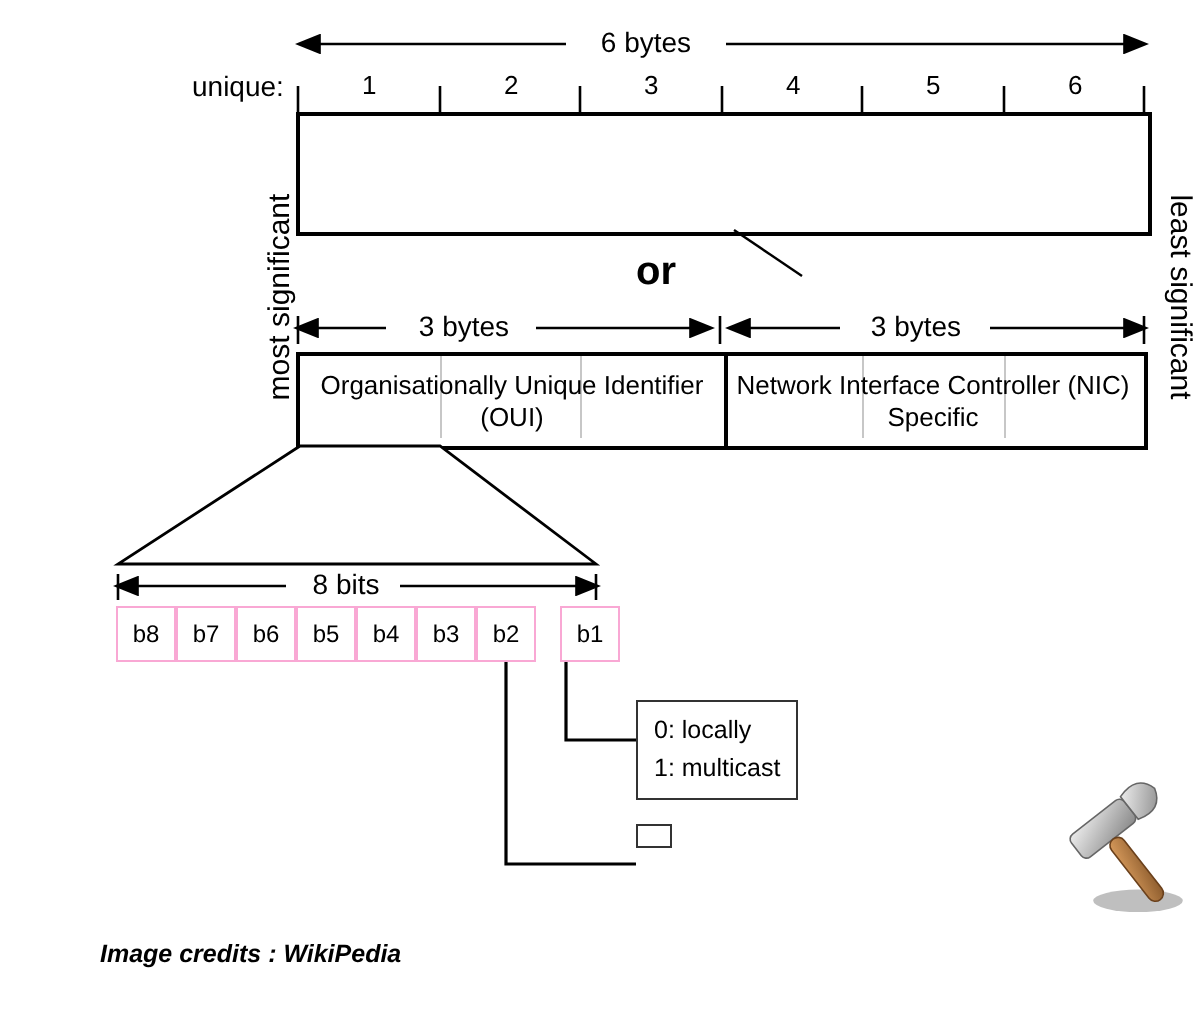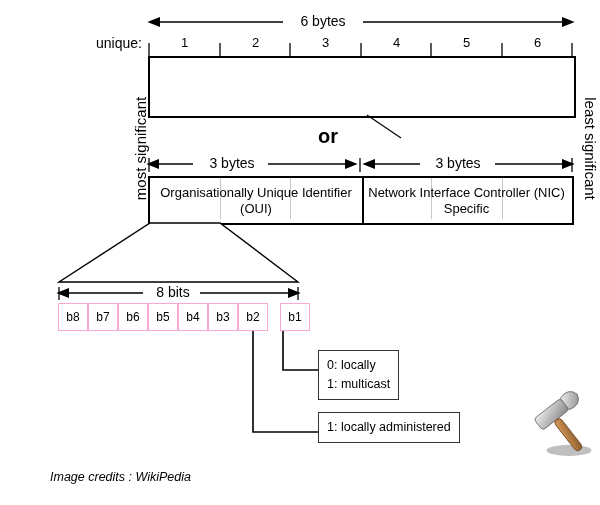--- a/index.html
+++ b/index.html
@@ -66,20 +66,21 @@
   .meaning-box {
     border: 1px solid #333;
     background: #fff;
     padding: 5px 8px;
     font-size: 12.5px;
     line-height: 1.5;
   }
   .credits {
     font-size: 12.5px;
     font-style: italic;
+    font-weight: bold;
   }
   svg { overflow: visible; }
 </style>
 </head>
 <body>
 
 <div class="canvas">
 
   <svg class="abs" style="left:0;top:0" width="600" height="40">
     <defs>
@@ -172,21 +173,20 @@
     <path d="M258,331 L258,370 L293,370" fill="none" stroke="#000" stroke-width="1.6"></path>
 
     <path d="M228,331 L228,432 L293,432" fill="none" stroke="#000" stroke-width="1.6"></path>
   </svg>
 
   <div class="abs meaning-box" style="left:293px;top:350px">
     <div>0: locally</div>
     <div>1: multicast</div>
   </div>
   <div class="abs meaning-box" style="left:293px;top:412px">
-    <div>1: locally administered</div>
   </div>
 
   <svg class="abs" style="left:500px;top:380px" width="80" height="80" viewBox="0 0 100 100">
     <defs>
       <linearGradient id="metal" x1="0" y1="0" x2="1" y2="1">
         <stop offset="0" stop-color="#eee"></stop>
           <stop offset="0.5" stop-color="#bbb"></stop>
           <stop offset="1" stop-color="#888"></stop>
       </linearGradient>
       <linearGradient id="wood" x1="0" y1="0" x2="1" y2="1">

